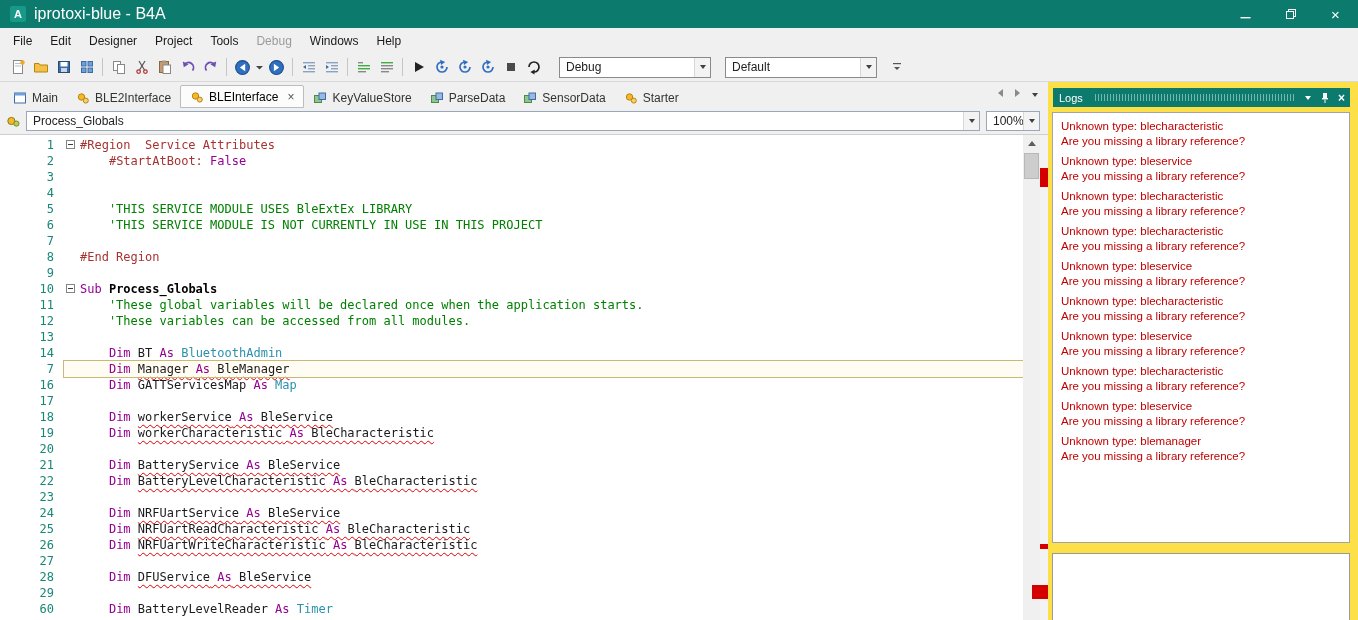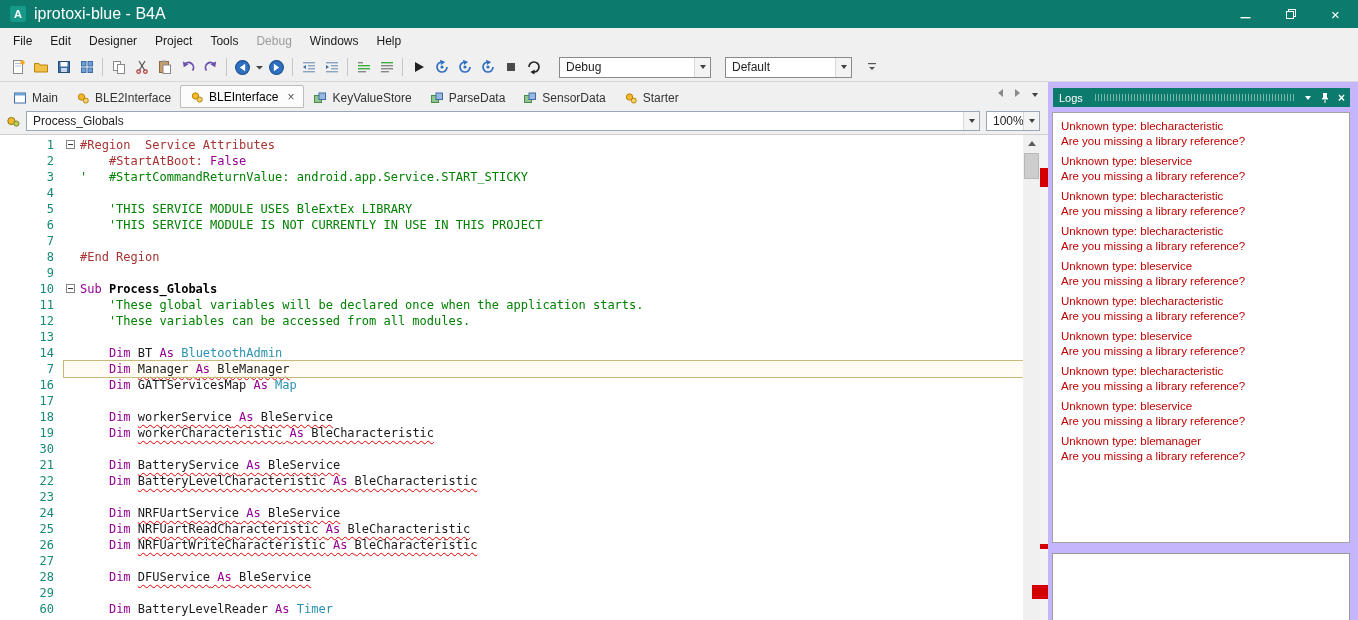--- a/index.html
+++ b/index.html
@@ -42,21 +42,21 @@
     display:flex; align-items:center; padding-left:6px;
   }
   .tbicons { display:flex; align-items:center; }
   .tbtn { width:23px; height:23px; display:flex; align-items:center; justify-content:center; flex:none; }
   .tbtn.narrow { width:11px; }
   .tsep { width:1px; height:18px; background:#c6c6c6; margin:0 4px; flex:none; }
   .combo { height:21px; background:#fff; border:1px solid #8a8a8a; display:flex; align-items:center; font-size:12px; }
   .combo .ctext { padding:0 6px; flex:1; white-space:nowrap; overflow:hidden; }
   .combo .carrow { width:16px; height:100%; display:flex; align-items:center; justify-content:center; border-left:1px solid #d8d8d8; background:#f3f3f3; }
   .debug-combo { width:152px; margin-left:14px; }
-  .default-combo { width:127px; margin-left:14px; }
+  .default-combo { width:152px; margin-left:14px; }
   .overflow-btn { margin-left:8px; }
 
   .tri-down { width:0; height:0; border-left:3.5px solid transparent; border-right:3.5px solid transparent; border-top:4px solid #404040; display:inline-block; }
   .tri-down.white { border-top-color:#fff; }
   .tri-up { width:0; height:0; border-left:4px solid transparent; border-right:4px solid transparent; border-bottom:5px solid #5e5e5e; display:inline-block; }
   .tri-left { width:0; height:0; border-top:4px solid transparent; border-bottom:4px solid transparent; border-right:5px solid #8a8a8a; display:inline-block; }
   .tri-right { width:0; height:0; border-top:4px solid transparent; border-bottom:4px solid transparent; border-left:5px solid #8a8a8a; display:inline-block; }
 
   
   .tabrow {
@@ -106,21 +106,21 @@
   .vscroll { width:17px; flex:none; background:#f0f0f0; position:relative; }
   .sb-up { height:17px; display:flex; align-items:center; justify-content:center; }
   .sb-thumb { position:absolute; top:18px; left:1px; right:1px; height:26px; background:#cdcdcd; border:1px solid #b8b8b8; }
   .estrip { width:8px; flex:none; background:#f3f3f3; position:relative; }
   .em { position:absolute; left:0; right:0; background:#d40000; }
   .em1 { top:33px; height:19px; }
   .em2 { top:409px; height:5px; }
   .em3 { top:450px; height:14px; left:-8px; }
 
   
-  .logs { position:absolute; top:82px; left:1048px; width:310px; height:538px; background:#c4b5fd; }
+  .logs { position:absolute; top:82px; left:1048px; width:310px; height:538px; background:#fde047; }
   .logs-header {
     position:absolute; top:6px; left:5px; right:8px; height:19px;
     background:var(--c-titlebar,#0C7A6C); display:flex; align-items:center; color:#fff;
   }
   .logs-title { font-size:11px; padding:0 8px 0 6px; }
   .logs-tex { flex:1; height:7px; margin:0 4px; align-self:center;
     background-image:repeating-linear-gradient(90deg, rgba(255,255,255,.45) 0 1px, transparent 1px 3px); }
   .lh-btn { width:17px; height:100%; display:flex; align-items:center; justify-content:center; font-size:12px; }
   .lh-close { font-weight:bold; }
   .logs-box1 {
@@ -453,21 +453,20 @@
         <span class="ln">2</span>
         <span class="body">
           <span class="fold"></span>
           <span class="code"><span class="n">    </span><span class="d">#StartAtBoot:</span><span class="n"> </span><span class="k">False</span></span>
         </span>
       </div>
       <div class="cl">
         <span class="ln">3</span>
         <span class="body">
           <span class="fold"></span>
-          <span class="code"><span class="c">'   #StartCommandReturnValue: android.app.Service.START_STICKY</span></span>
         </span>
       </div>
       <div class="cl">
         <span class="ln">4</span>
         <span class="body">
           <span class="fold"></span>
           <span class="code"></span>
         </span>
       </div>
       <div class="cl">
@@ -571,21 +570,21 @@
         </span>
       </div>
       <div class="cl">
         <span class="ln">19</span>
         <span class="body">
           <span class="fold"></span>
           <span class="code"><span class="n">    </span><span class="k">Dim</span><span class="n"> </span><span class="n u">workerCharacteristic</span><span class="n u"> </span><span class="k u">As</span><span class="n u"> </span><span class="n u">BleCharacteristic</span></span>
         </span>
       </div>
       <div class="cl">
-        <span class="ln">30</span>
+        <span class="ln">20</span>
         <span class="body">
           <span class="fold"></span>
           <span class="code"></span>
         </span>
       </div>
       <div class="cl">
         <span class="ln">21</span>
         <span class="body">
           <span class="fold"></span>
           <span class="code"><span class="n">    </span><span class="k">Dim</span><span class="n"> </span><span class="n u">BatteryService</span><span class="n u"> </span><span class="k u">As</span><span class="n u"> </span><span class="n u">BleService</span></span>

